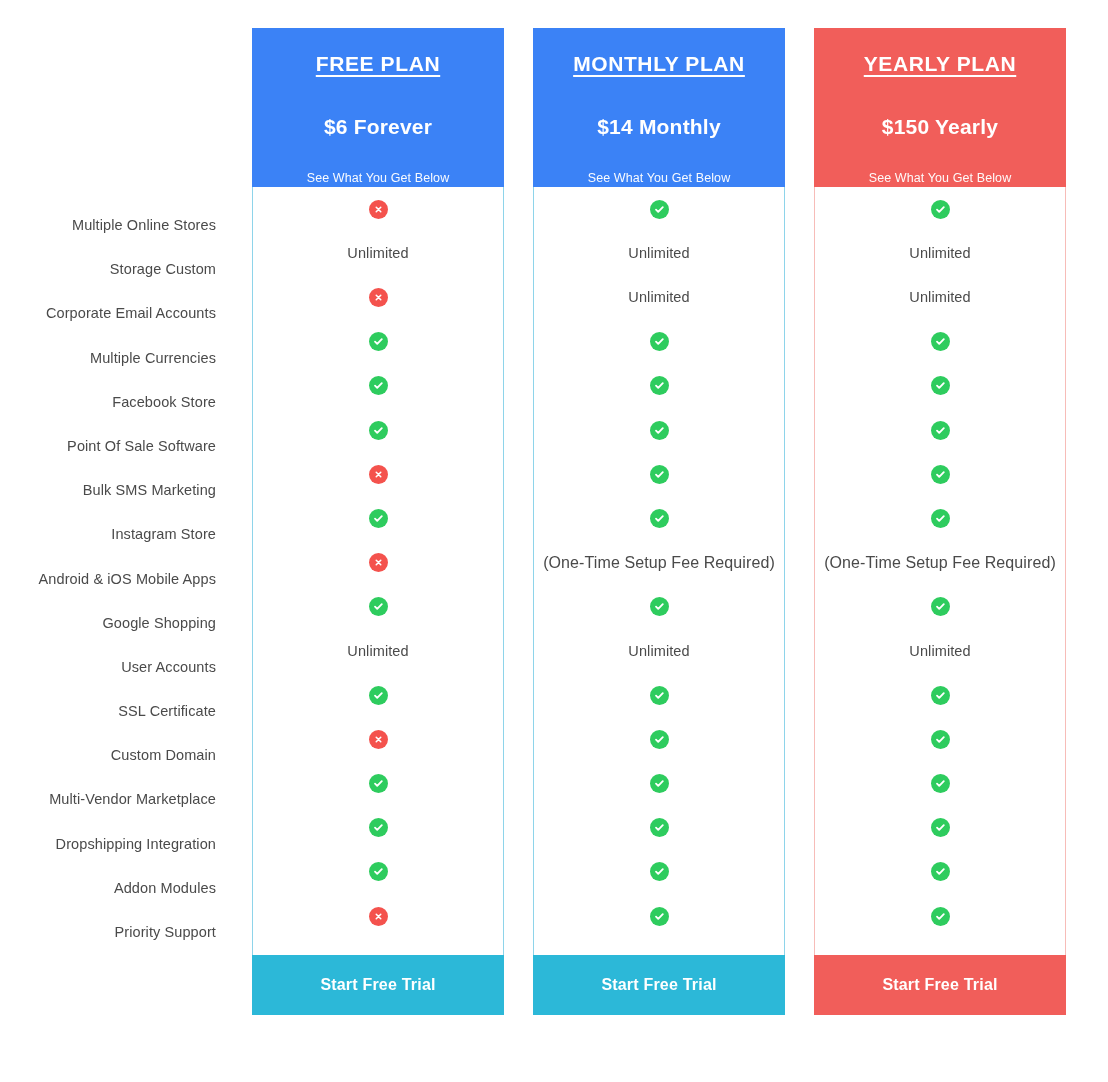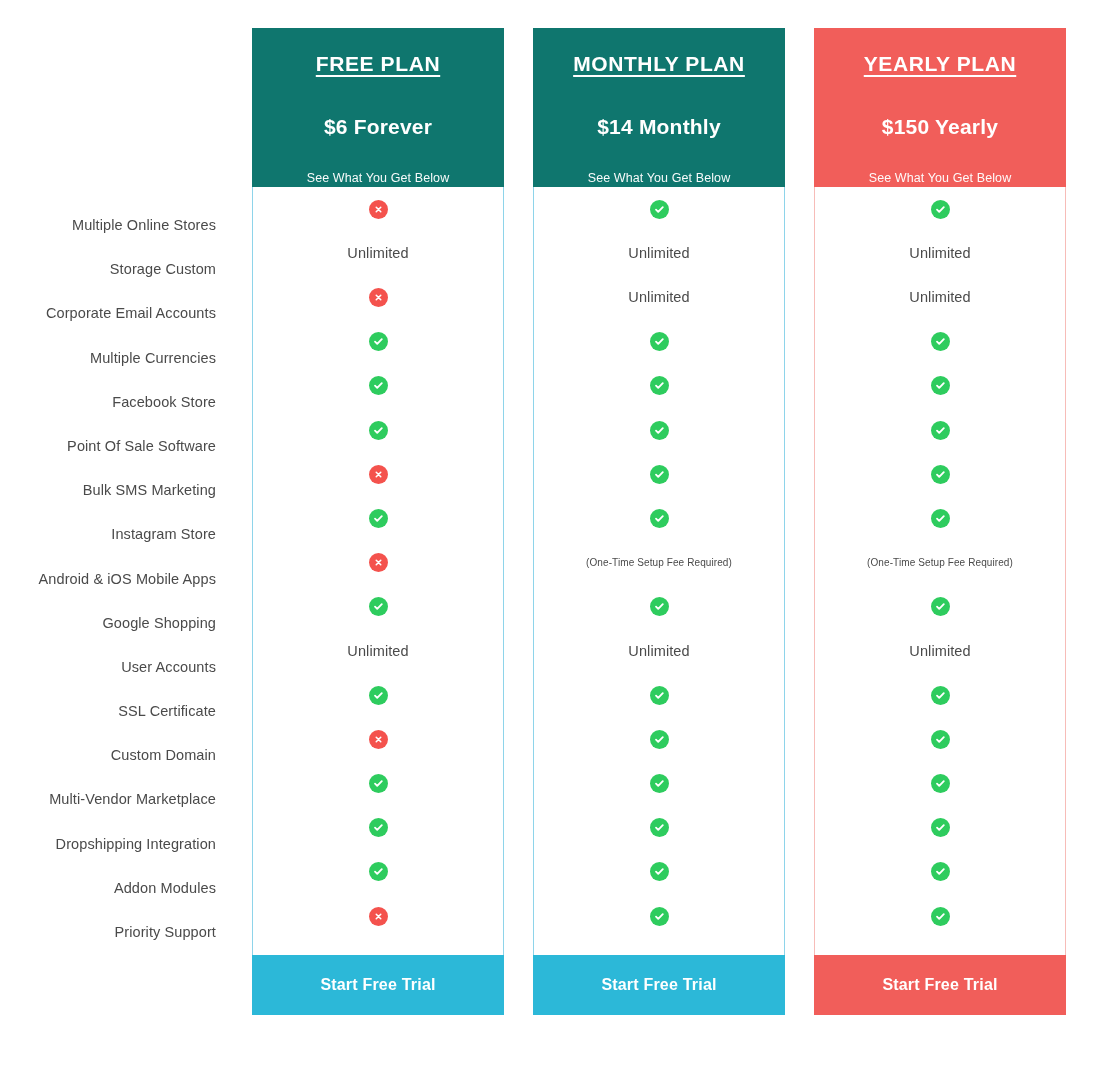--- a/index.html
+++ b/index.html
@@ -54,21 +54,21 @@
   .plan-col.col-yearly  { left: 814px; }
 
   .plan-header {
     height: 159px;
     box-sizing: border-box;
     padding-top: 22px;
     text-align: center;
     color: #ffffff;
   }
   .col-free .plan-header,
-  .col-monthly .plan-header { background: #0f766e; }
+  .col-monthly .plan-header { background: #3b82f6; }
   .col-yearly .plan-header  { background: #f15e5a; }
 
   .plan-name {
     font-size: 21px;
     font-weight: bold;
     letter-spacing: 0.6px;
     text-decoration: underline;
     text-underline-offset: 4px;
     margin: 0;
     line-height: 1.3;
@@ -105,21 +105,21 @@
     display: flex;
     align-items: center;
     justify-content: center;
     font-size: 14.5px;
     color: #4a4a4a;
   }
   .cell-text {
     white-space: nowrap;
     letter-spacing: 0.1px;
   }
-  .cell-text.note { font-size: 10px; }
+  .cell-text.note { font-size: 16px; }
 
   .icon-badge {
     width: 19px;
     height: 19px;
     border-radius: 50%;
     display: inline-flex;
     align-items: center;
     justify-content: center;
   }
   .icon-badge svg { display: block; }

